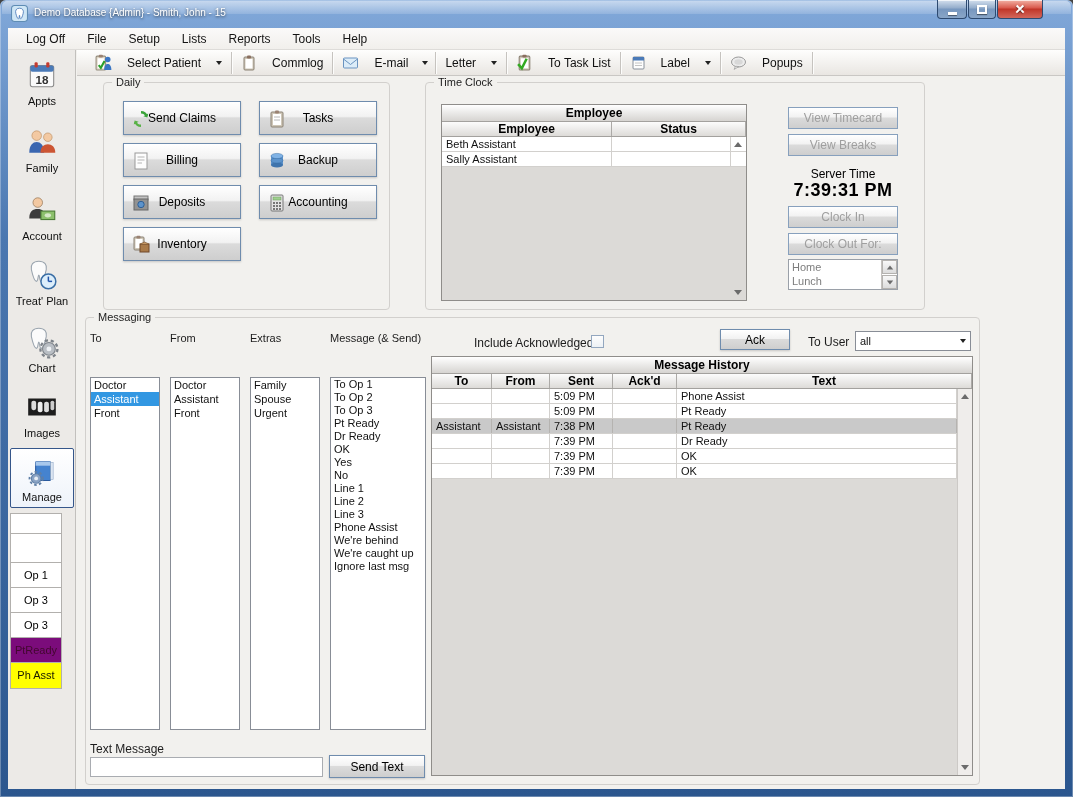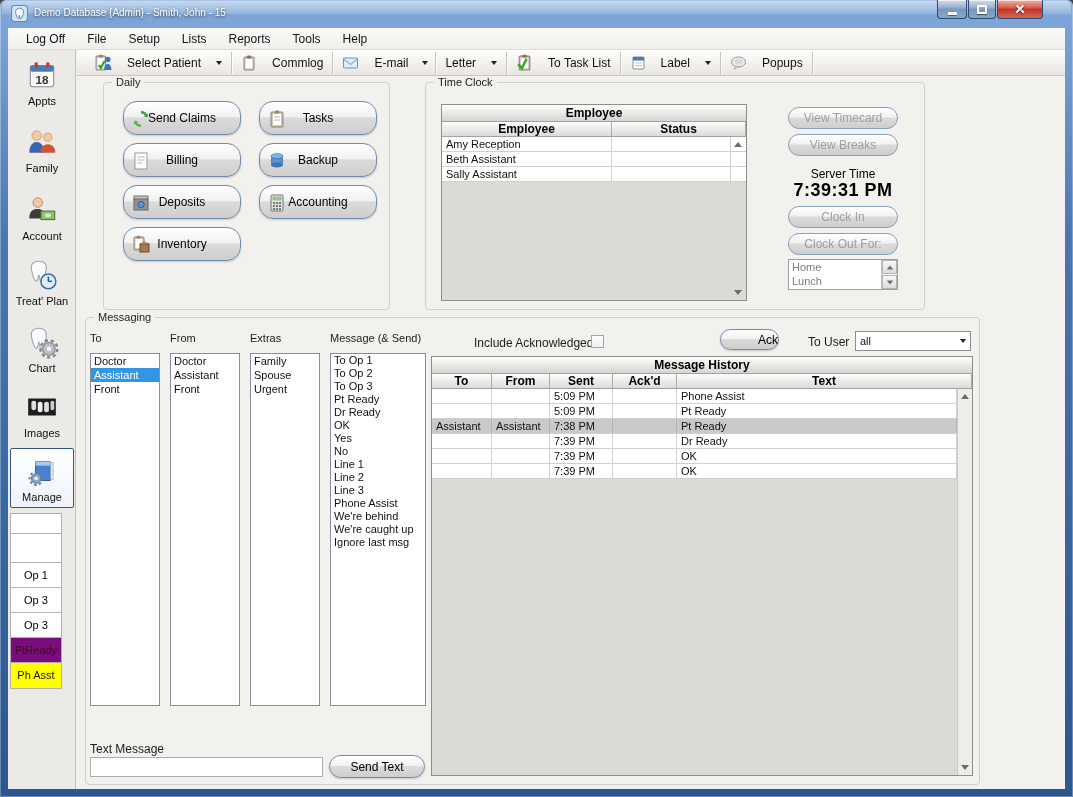--- a/index.html
+++ b/index.html
@@ -46,21 +46,21 @@
   .op { position:absolute; left:2px; width:52px; background:#fff; border:1px solid #b2b0ad; border-top:none;
     text-align:center; font-size:11px; line-height:24px; cursor:pointer; overflow:hidden; white-space:nowrap; }
   .op.first { border-top:1px solid #b2b0ad; }
   .op.ptready { background:var(--op_ptready_bg); color:var(--op_ptready_text); }
   .op.phasst { background:var(--op_phasst_bg); color:var(--op_phasst_text); }
   
   .main { position:absolute; left:69px; top:48px; right:0; bottom:0; background:#f2f1ee; }
   .group { position:absolute; border:1px solid #d2d0cd; border-radius:4px; }
   .group-label { position:absolute; top:-7px; left:8px; background:#f2f1ee; padding:0 4px; font-size:11px; color:#1c1c1c; }
   
-  .gbtn { position:absolute; display:flex; align-items:center; justify-content:center; border:1px solid #6f8cad; border-radius:14px;
+  .gbtn { position:absolute; display:flex; align-items:center; justify-content:center; border:1px solid #6f8cad; border-radius:0;
     background:linear-gradient(180deg,#ffffff 0%,#f2f2f2 45%,#dbdbdb 50%,#cecece 100%);
     box-shadow:0 1px 2px rgba(0,0,0,.18), inset 0 1px 0 #fff; font-size:12px; color:#000; cursor:pointer; }
   .gbtn.disabled { color:#9f9f9f; box-shadow:none; border-color:#87a0bd; }
   .dbtn { width:118px; height:34px; }
   .dbtn svg { position:absolute; left:7px; top:7px; }
   
   .grid { position:absolute; background:#dcdad7; border:1px solid #8f8d8a; }
   .grid-title { height:17px; background:linear-gradient(#ffffff,#d6d4d1); border-bottom:1px solid #a3a19e;
     font-weight:bold; font-size:12px; text-align:center; line-height:16px; color:#000; }
   .grid-head { display:flex; height:15px; background:linear-gradient(#fcfcfc,#dddbd8); border-bottom:1px solid #a3a19e; font-weight:bold; font-size:11px; }
@@ -69,21 +69,21 @@
   .grid-row .c { border-right:1px solid #d2d0cd; padding-left:4px; line-height:14px; white-space:nowrap; overflow:hidden; }
   .grid-row.hl { background:var(--row_highlight); }
   .grid-row.hl .c { border-right-color:#b5b3b0; }
   .w-emp { width:170px; } .w-status { flex:1; }
   .w-to { width:60px; } .w-from { width:58px; } .w-sent { width:63px; } .w-ackd { width:64px; } .w-text { flex:1; }
   .vscroll { position:absolute; width:15px; background:#efedeb; border-left:1px solid #ccc9c6; }
   .sarr { position:absolute; left:0; width:14px; height:15px; display:flex; align-items:center; justify-content:center; cursor:pointer; }
   .tri-up { width:0; height:0; border-left:4px solid transparent; border-right:4px solid transparent; border-bottom:5px solid #6b6b6b; }
   .tri-dn { width:0; height:0; border-left:4px solid transparent; border-right:4px solid transparent; border-top:5px solid #6b6b6b; }
   
-  .listbox { position:absolute; background:#fff; border:1px solid #888d96; overflow:hidden; font-size:11px; color:#111; }
+  .listbox { position:absolute; background:#fff; border:1px solid #888d96; overflow:hidden; font-size:11px; color:#111;margin-top:24px; }
   .listbox .li { height:14px; line-height:14px; padding-left:3px; white-space:nowrap; cursor:pointer; }
   .msg .li { height:13px; line-height:13px; }
   .li.selected { background:var(--selection); color:#fff; }
   .flabel { position:absolute; font-size:11px; color:#1c1c1c; white-space:nowrap; }
   .checkbox { position:absolute; width:13px; height:13px; border:1px solid #93a7bf; background:linear-gradient(#fdfdfd,#edf1f5); cursor:pointer; }
   .combo { position:absolute; background:#fff; border:1px solid #888d96; cursor:pointer; }
   .combo .val { position:absolute; left:4px; top:3px; font-size:11px; color:#111; }
   .combo .ca { position:absolute; right:4px; top:7px; }
   .tinput { position:absolute; border:1px solid #a9acb1; background:#fff; font-size:12px; padding:1px 4px; font-family:inherit; }
   .servertime-label { position:absolute; font-size:12px; color:#000; text-align:center; }
@@ -373,24 +373,20 @@
       <div class="group" style="left:348px; top:6px; width:500px; height:228px;">
         <div class="group-label">Time Clock</div>
 
         <div class="grid" style="left:15px; top:21px; width:306px; height:197px;">
           <div class="grid-title">Employee</div>
           <div class="grid-head">
             <div class="c w-emp" style="font-size:12px;">Employee</div>
             <div class="c w-status" style="font-size:12px;">Status</div>
           </div>
           <div class="grid-row">
-            <div class="c w-emp">Amy  Reception</div>
-            <div class="c w-status" style="margin-right:15px;"></div>
-          </div>
-          <div class="grid-row">
             <div class="c w-emp">Beth  Assistant</div>
             <div class="c w-status" style="margin-right:15px;"></div>
           </div>
           <div class="grid-row">
             <div class="c w-emp">Sally  Assistant</div>
             <div class="c w-status" style="margin-right:15px;"></div>
           </div>
           <div class="vscroll" style="right:0; top:32px; bottom:0; background:transparent; border-left:none;">
             <div class="sarr" style="top:0;">
                 <span class="tri-up"></span>
@@ -469,21 +465,21 @@
           <div class="li">Line 3</div>
           <div class="li">Phone Assist</div>
           <div class="li">We're behind</div>
           <div class="li">We're caught up</div>
           <div class="li">Ignore last msg</div>
         </div>
 
         <div class="flabel" style="left:388px; top:18px; font-size:12px;">Include Acknowledged</div>
         <div class="checkbox" style="left:505px; top:17px;"></div>
 
-        <div class="gbtn" style="left:634px; top:11px; width:59px; height:21px;justify-content:flex-end;">
+        <div class="gbtn" style="left:634px; top:11px; width:70px; height:21px;">
           <span>Ack</span>
         </div>
 
         <div class="flabel" style="left:722px; top:17px; font-size:12px;">To User</div>
         <div class="combo" style="left:769px; top:13px; width:116px; height:20px;">
           <div class="val">all</div>
           <span class="ca darr"></span>
         </div>
 
         <div class="grid" style="left:345px; top:38px; width:542px; height:420px;">

